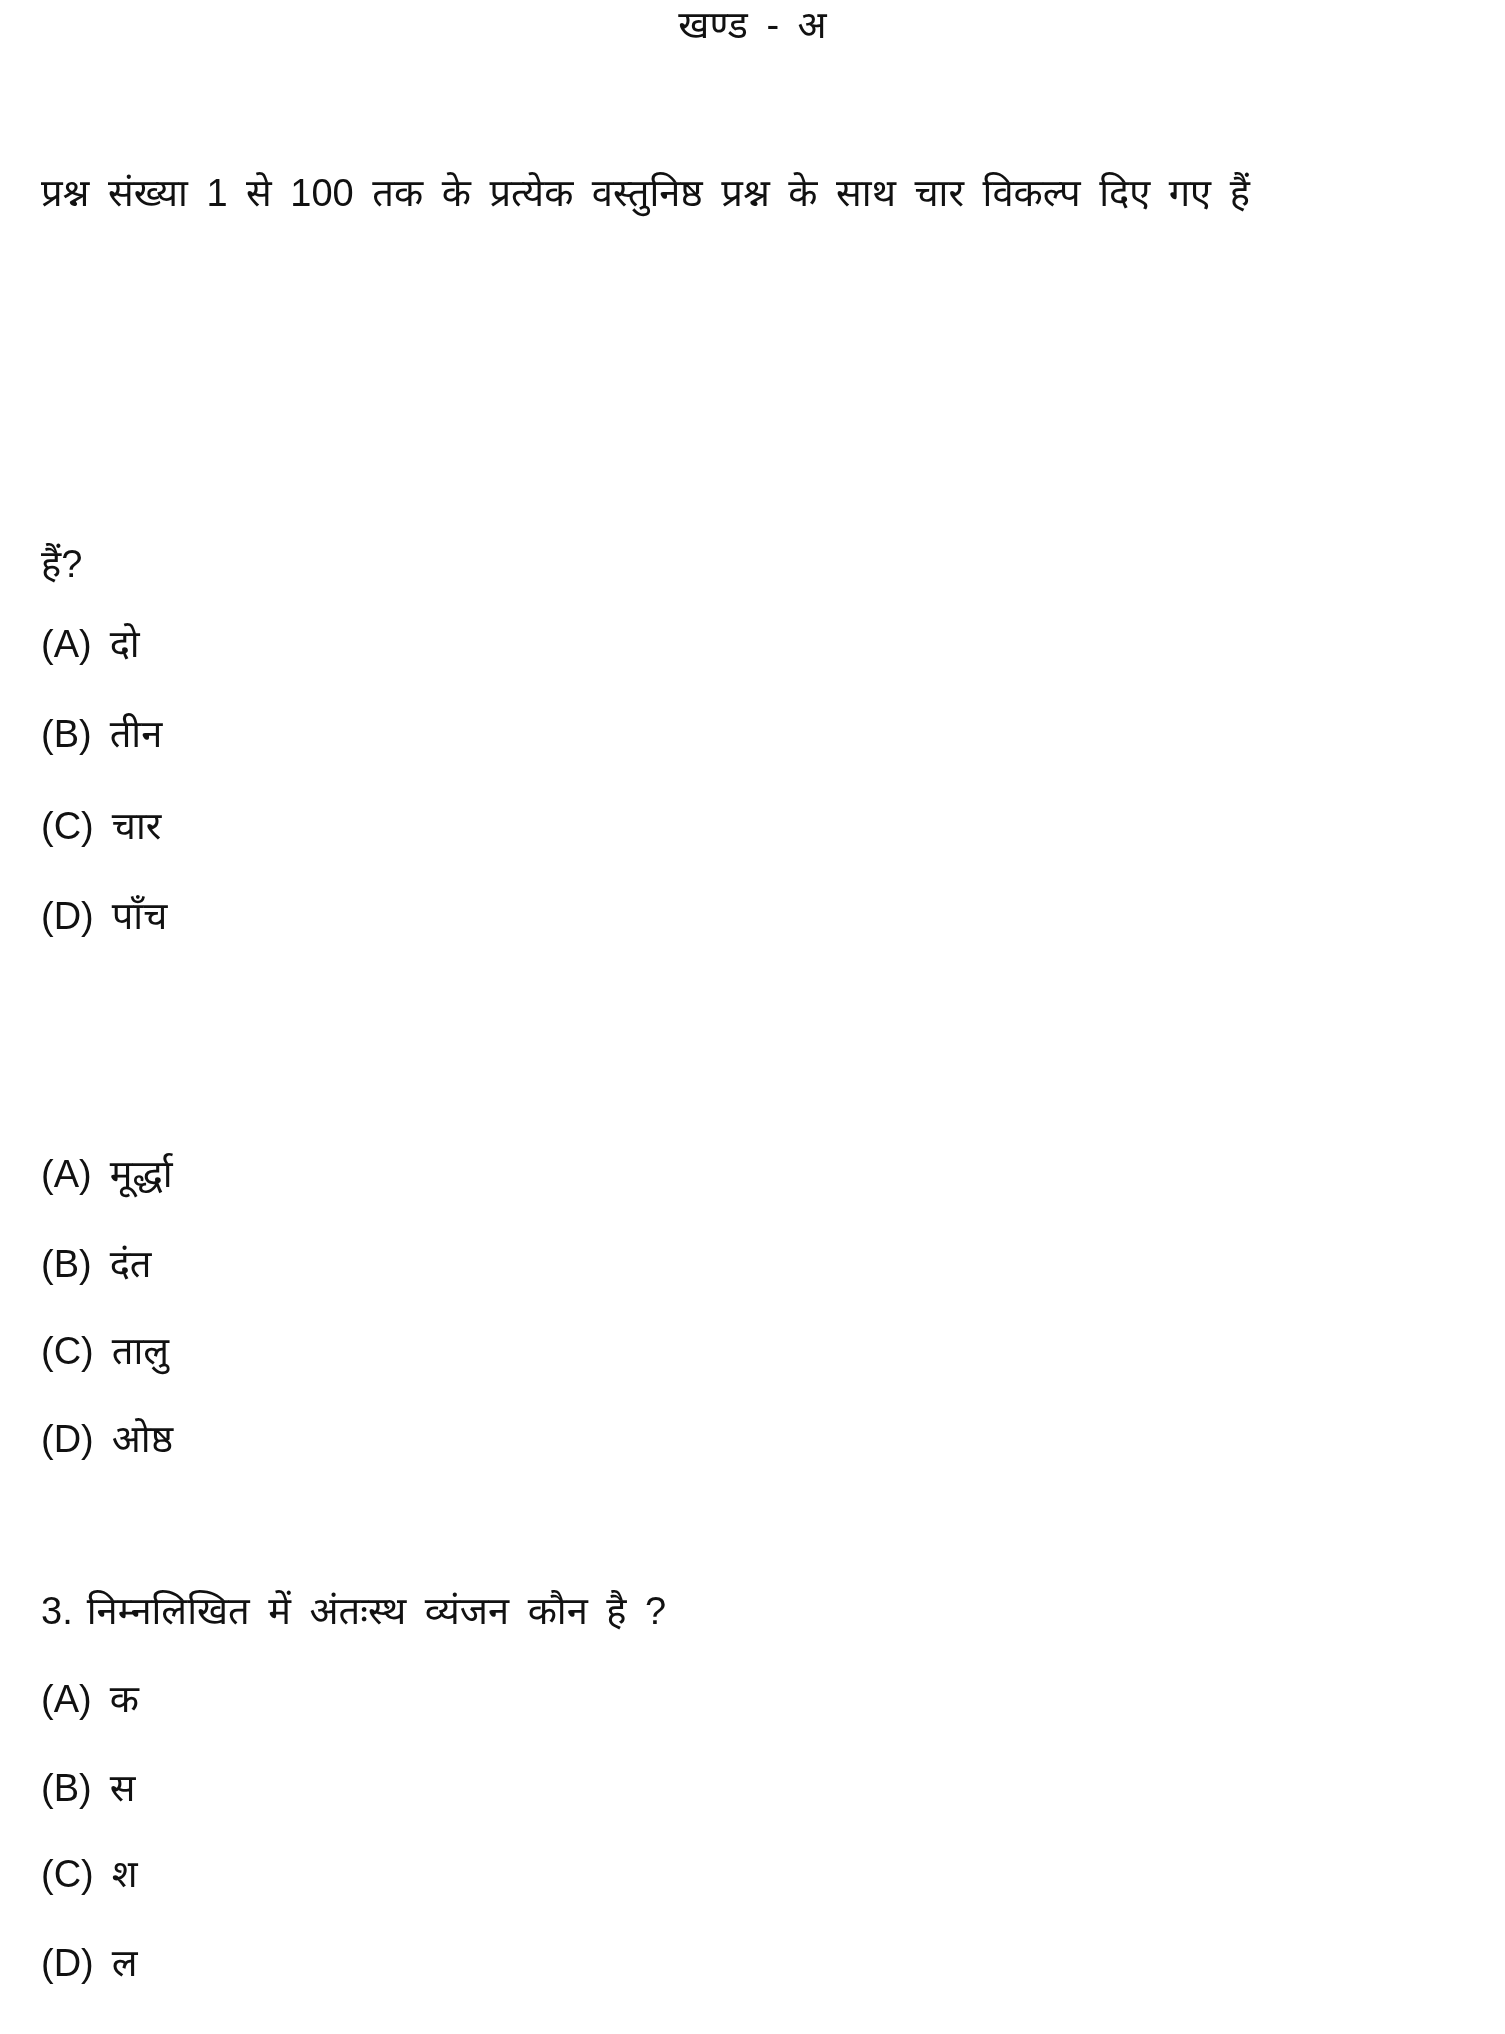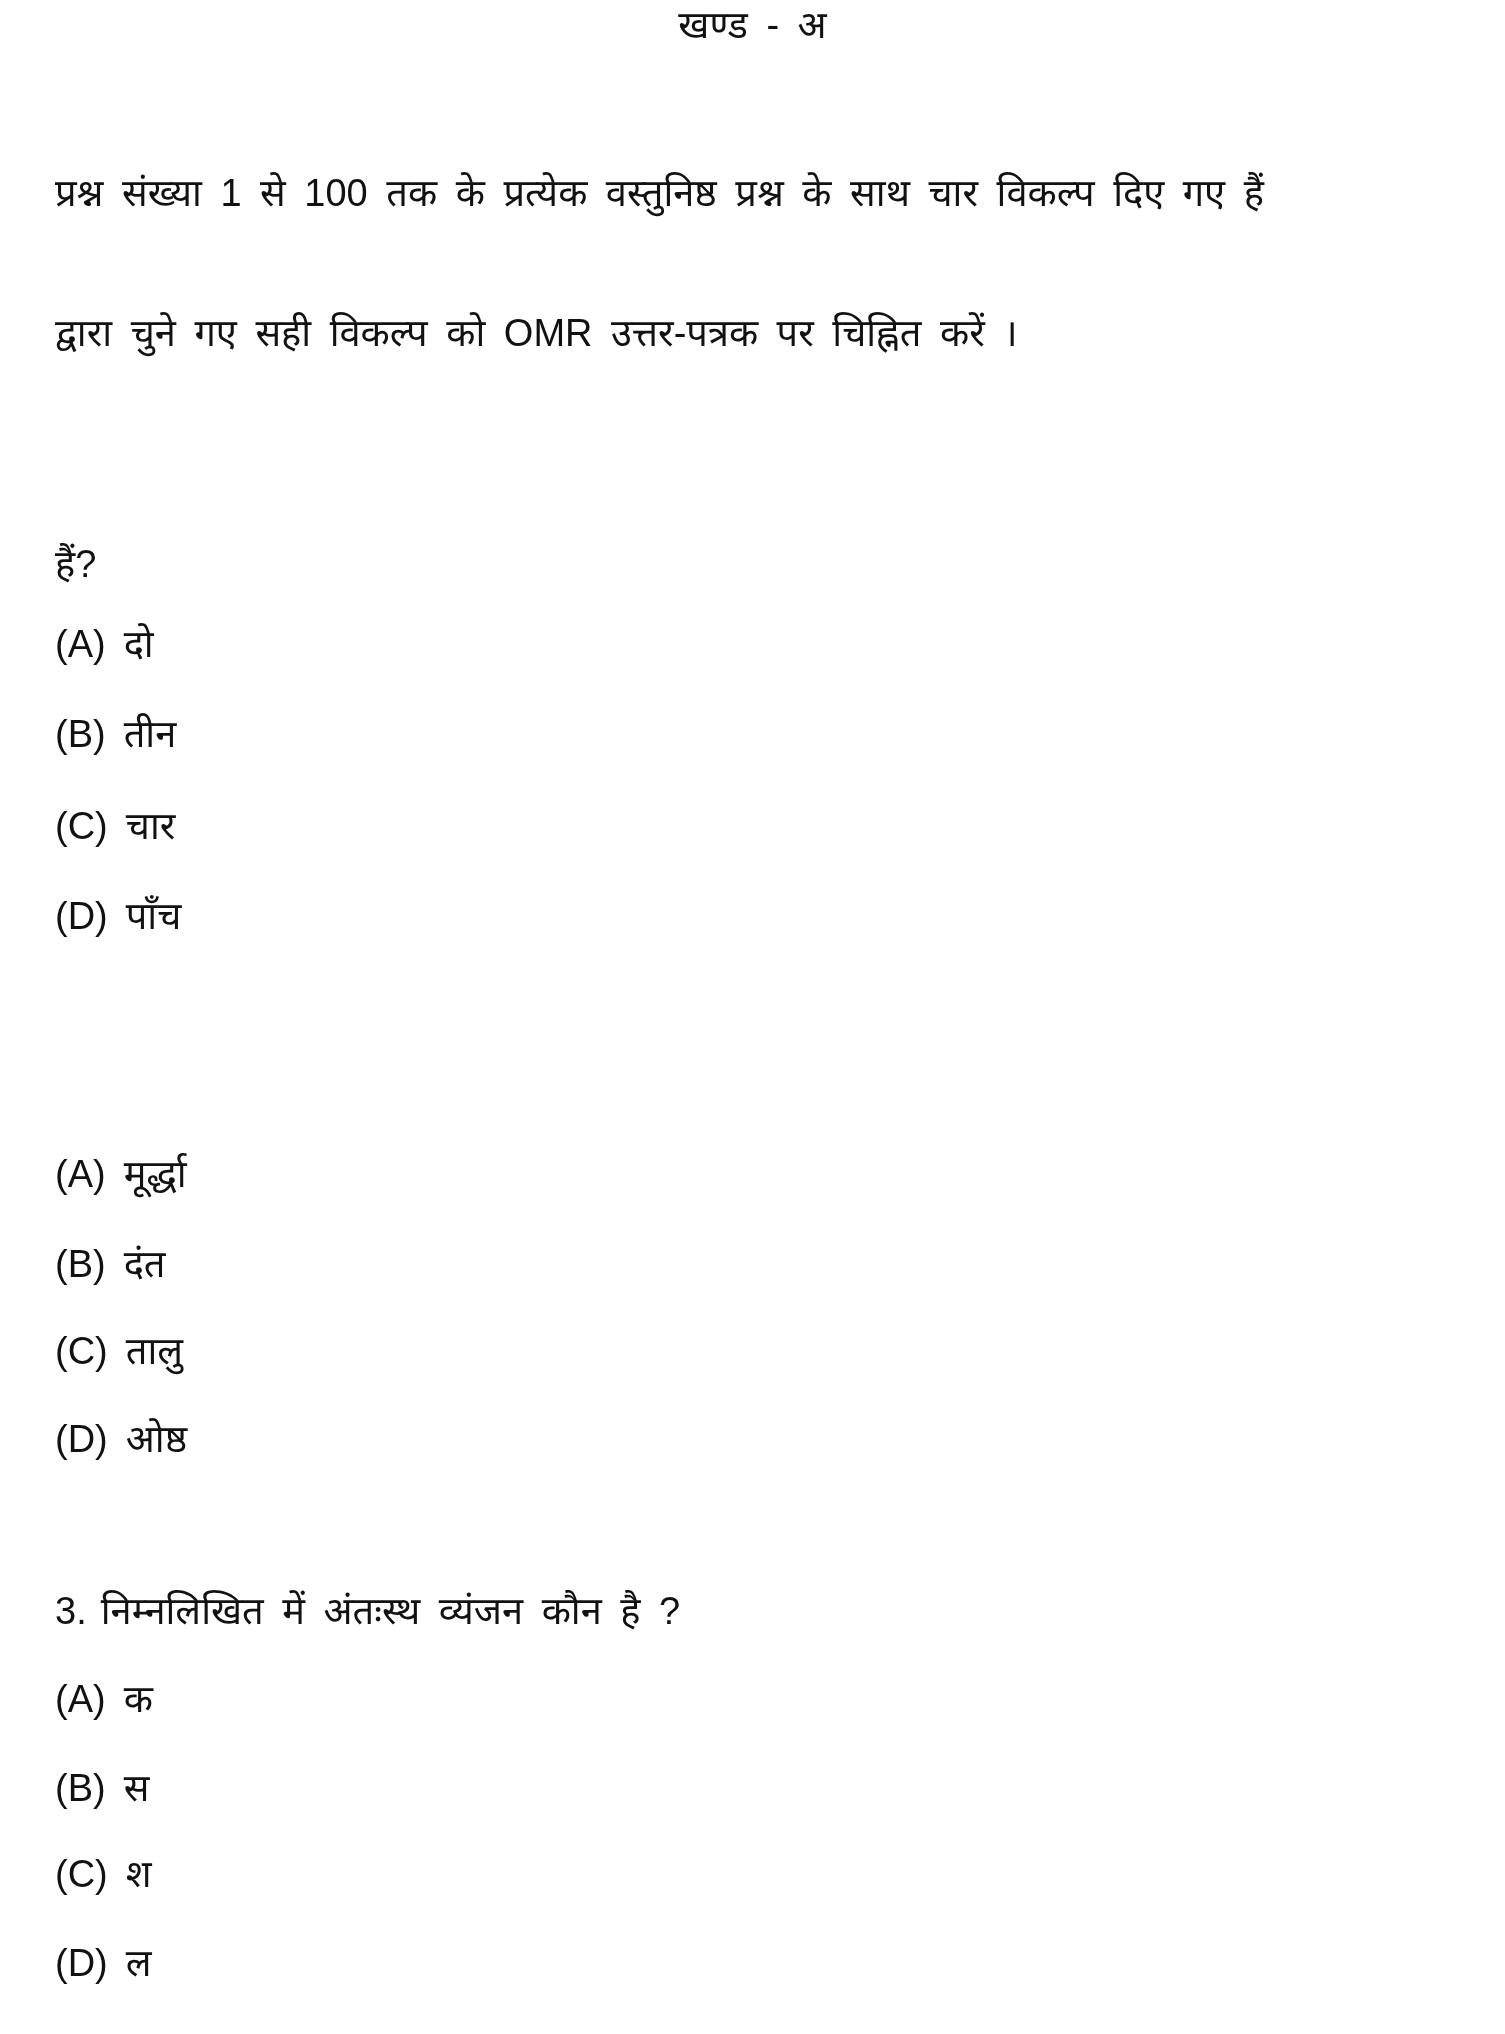--- a/index.html
+++ b/index.html
@@ -12,21 +12,21 @@
     width: 1505px;
     height: 2034px;
     background: #ffffff;
     color: #111111;
     font-family: "Liberation Sans", "DejaVu Sans", sans-serif;
     overflow: hidden;
     padding-left: 42px;
   }
   .t {
     position: absolute;
-    left: 55px;
+    left: 41px;
     font-size: 38px;
     line-height: 50px;
     white-space: nowrap;
     word-spacing: 8px;
     color: #111111;
   }
   .center {
     left: 0;
     width: 1505px;
     text-align: center;
@@ -41,21 +41,20 @@
   }
 </style>
 </head>
 <body>
 
 <div class="page">
 
   <div class="t center" style="top:0px">खण्ड - अ</div>
 
   <div class="t" style="top:168px">प्रश्न संख्या 1 से 100 तक के प्रत्येक वस्तुनिष्ठ प्रश्न के साथ चार विकल्प दिए गए हैं</div>
-  <div class="t" style="top:308px">द्वारा चुने गए सही विकल्प को OMR उत्तर-पत्रक पर चिह्नित करें ।</div>
 
   <div class="t" style="top:539px">
     <span>हैं?</span>
   </div>
   <div class="t" style="top:619px">
     <span class="opt-label">(A)</span><span>दो</span>
   </div>
   <div class="t" style="top:709px">
     <span class="opt-label">(B)</span><span>तीन</span>
   </div>

